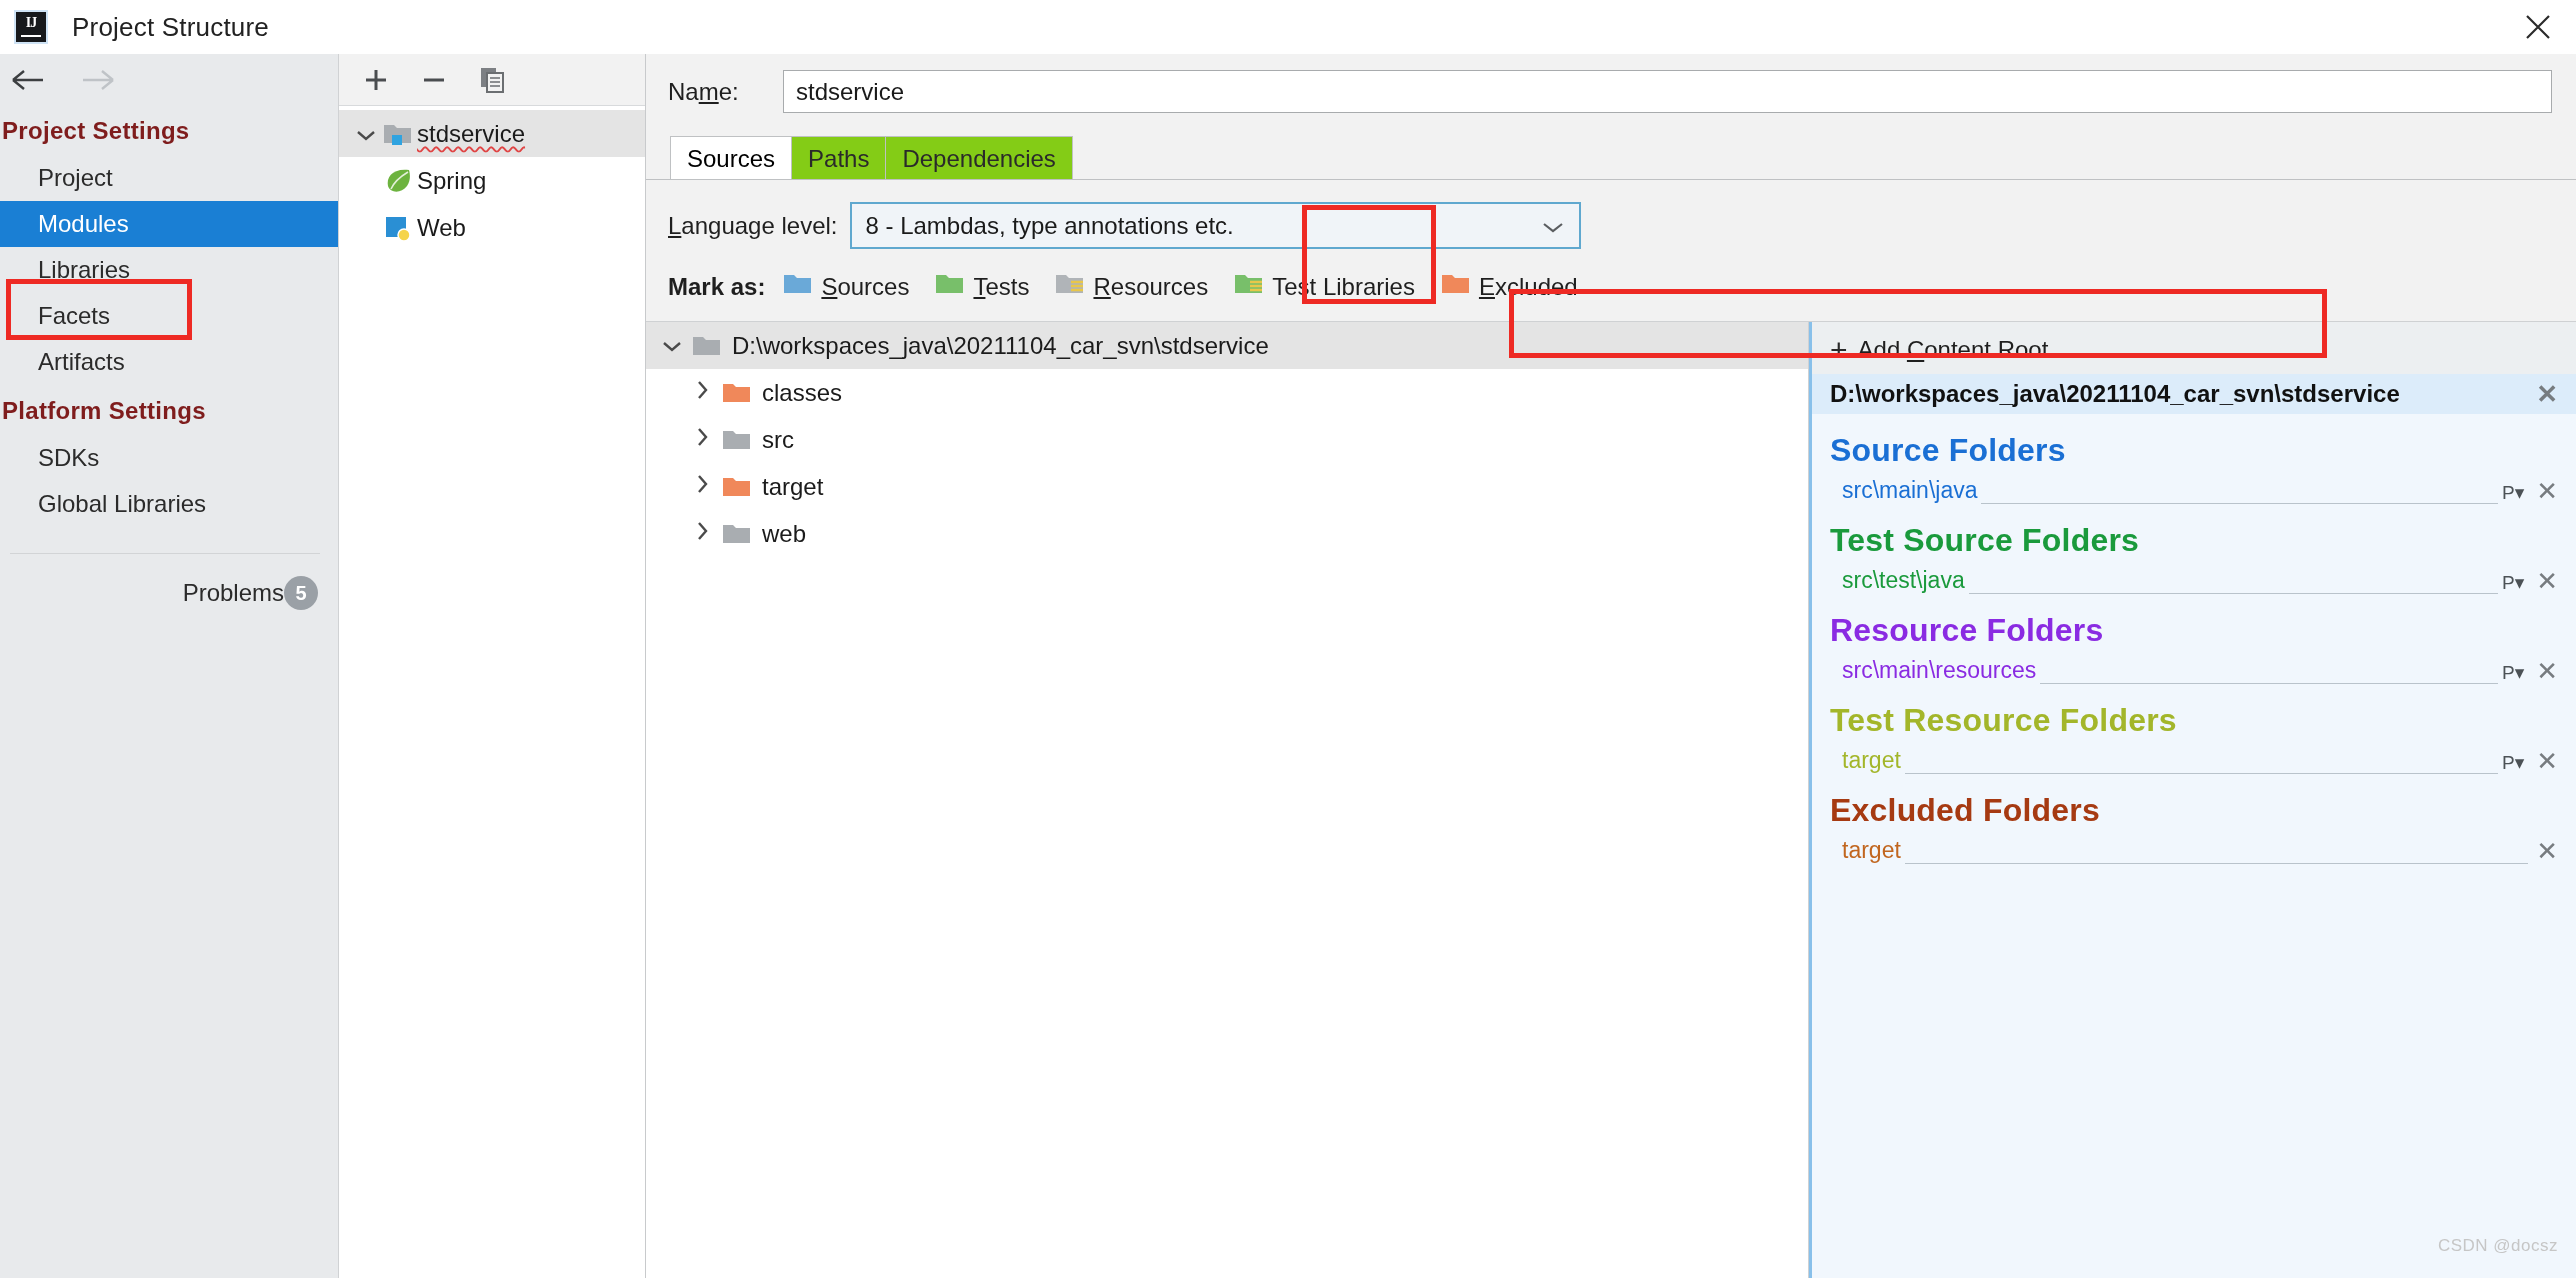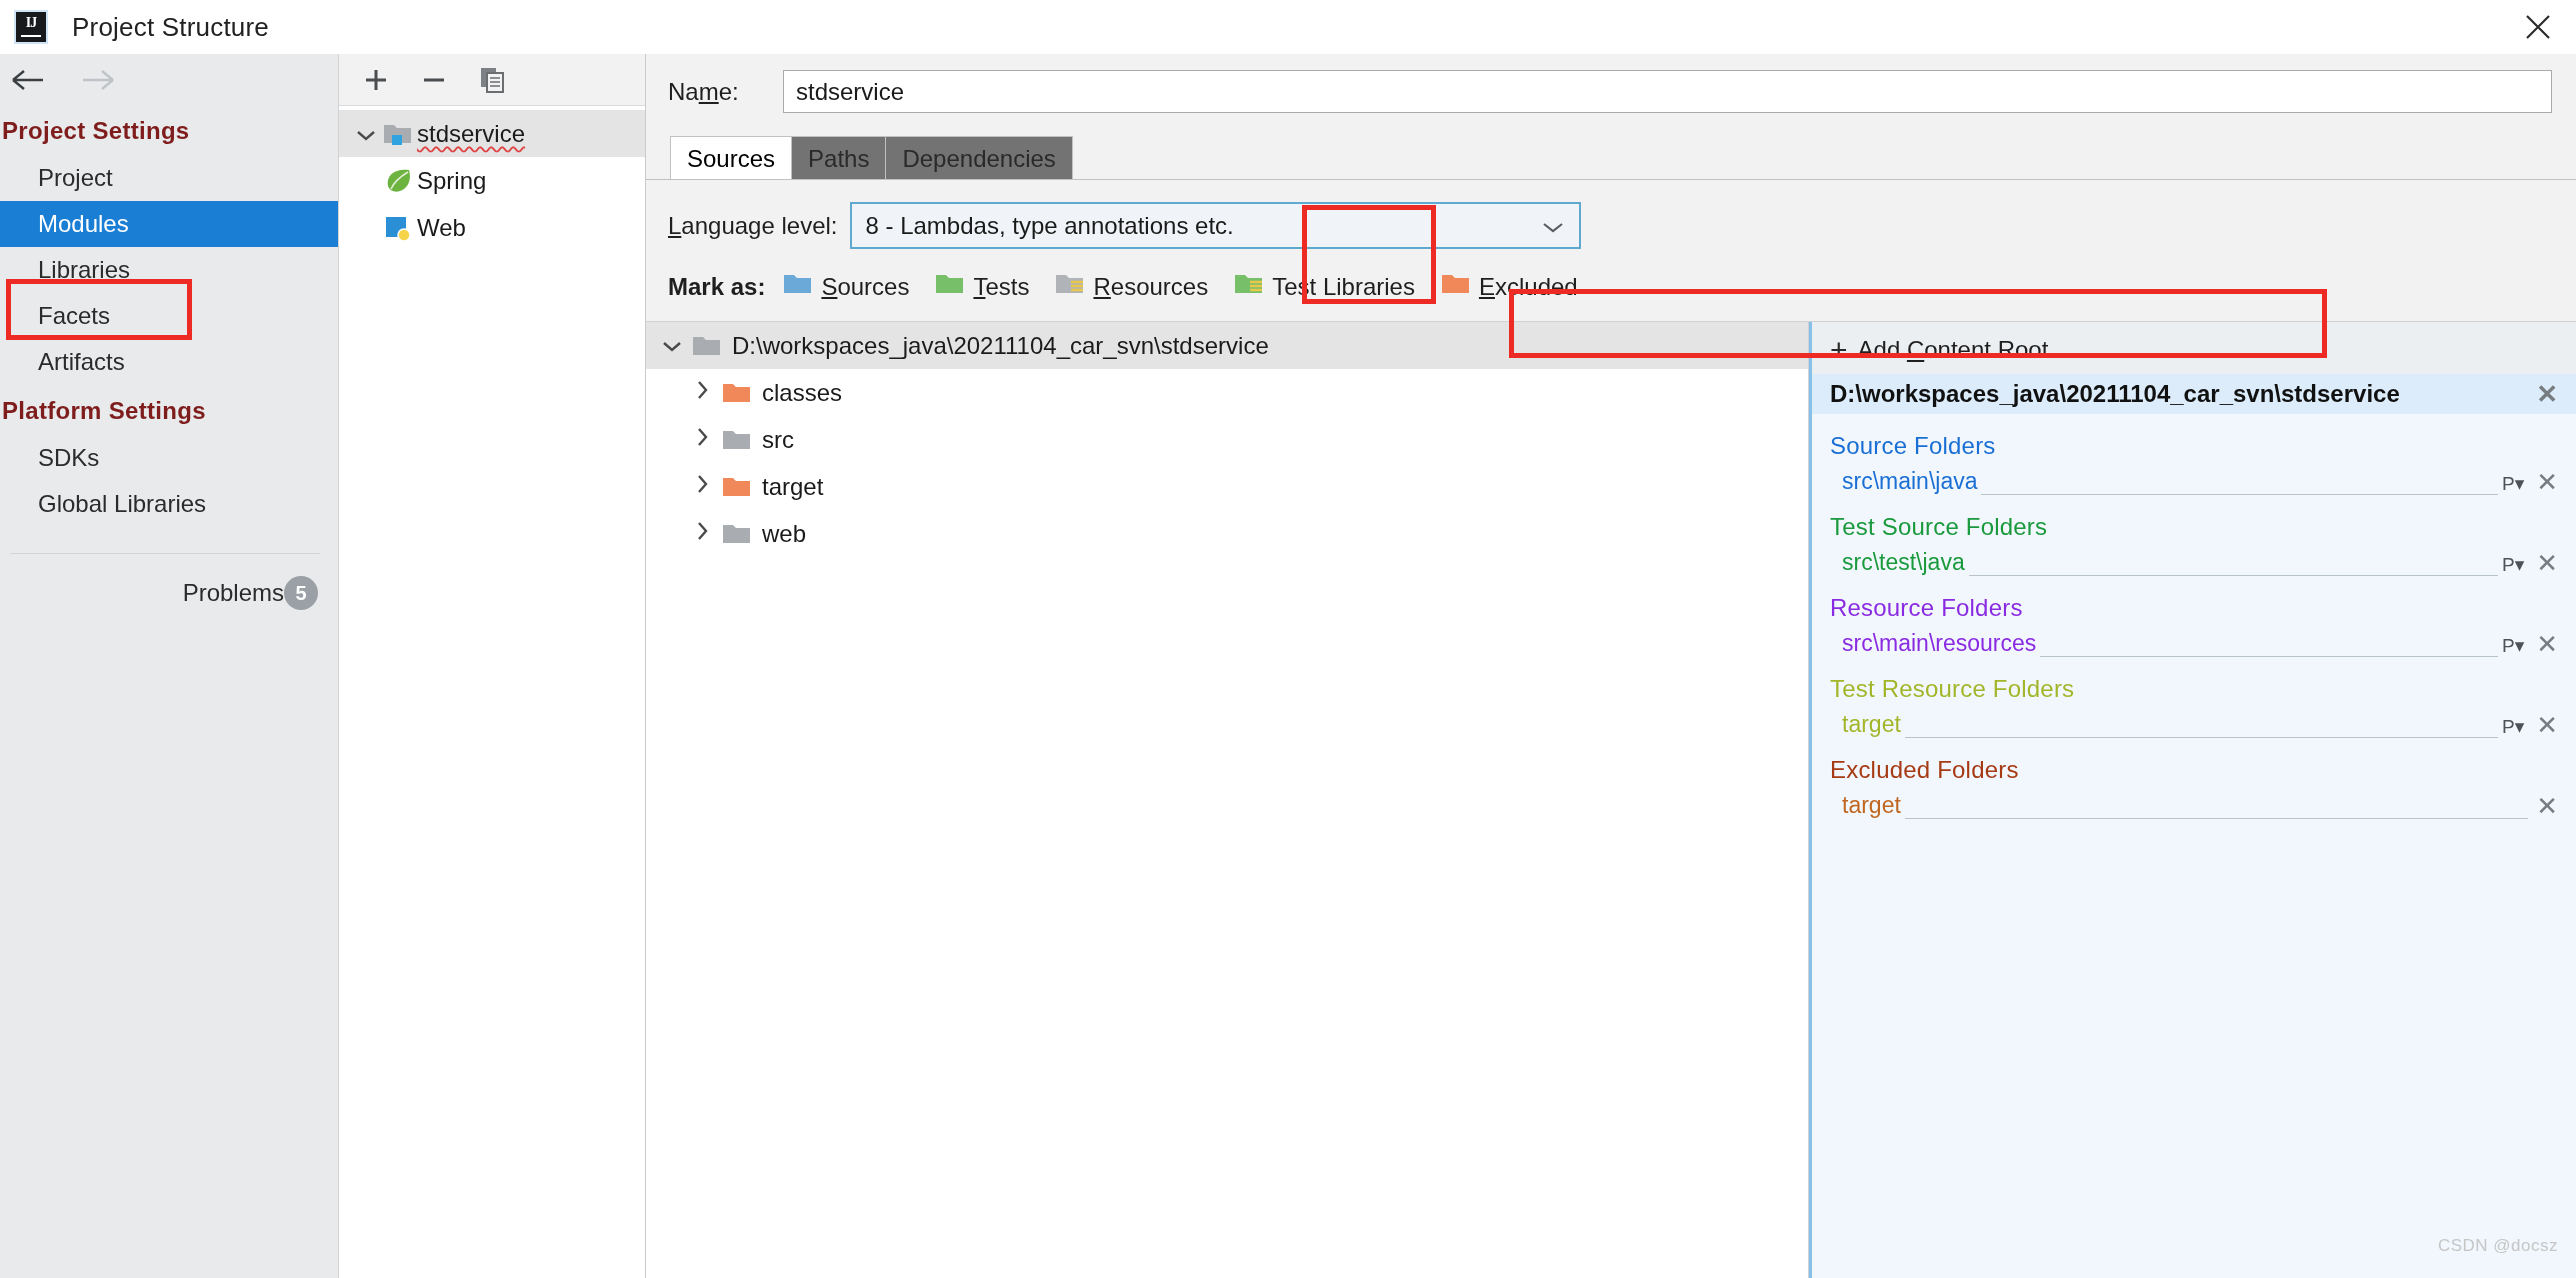--- a/index.html
+++ b/index.html
@@ -234,21 +234,21 @@
     margin-top: 22px;
     height: 45px;
     position: relative;
   }
   .tab {
     height: 43px;
     line-height: 43px;
     padding: 0 16px;
     font-size: 24px;
     color: #2a2a2a;
-    background: #737373;
+    background: #84cc16;
     border: 1px solid #bfc1c3;
     border-bottom: none;
     cursor: pointer;
     margin-right: -1px;
   }
   .tab.active {
     background: #ffffff;
     border-color: #bfc1c3;
     color: #000000;
   }
@@ -396,22 +396,22 @@
     color: #777c80;
     font-size: 26px;
     cursor: pointer;
     padding: 0 4px;
     line-height: 1;
   }
   .group {
     padding: 18px 14px 0 18px;
   }
   .group-title {
-    font-size: 24px;
-    font-weight: normal;
+    font-size: 32px;
+    font-weight: bold;
     letter-spacing: 0.2px;
   }
   .entry {
     display: flex;
     align-items: flex-end;
     margin-top: 8px;
     padding-left: 12px;
   }
   .entry-name {
     font-size: 23px;

